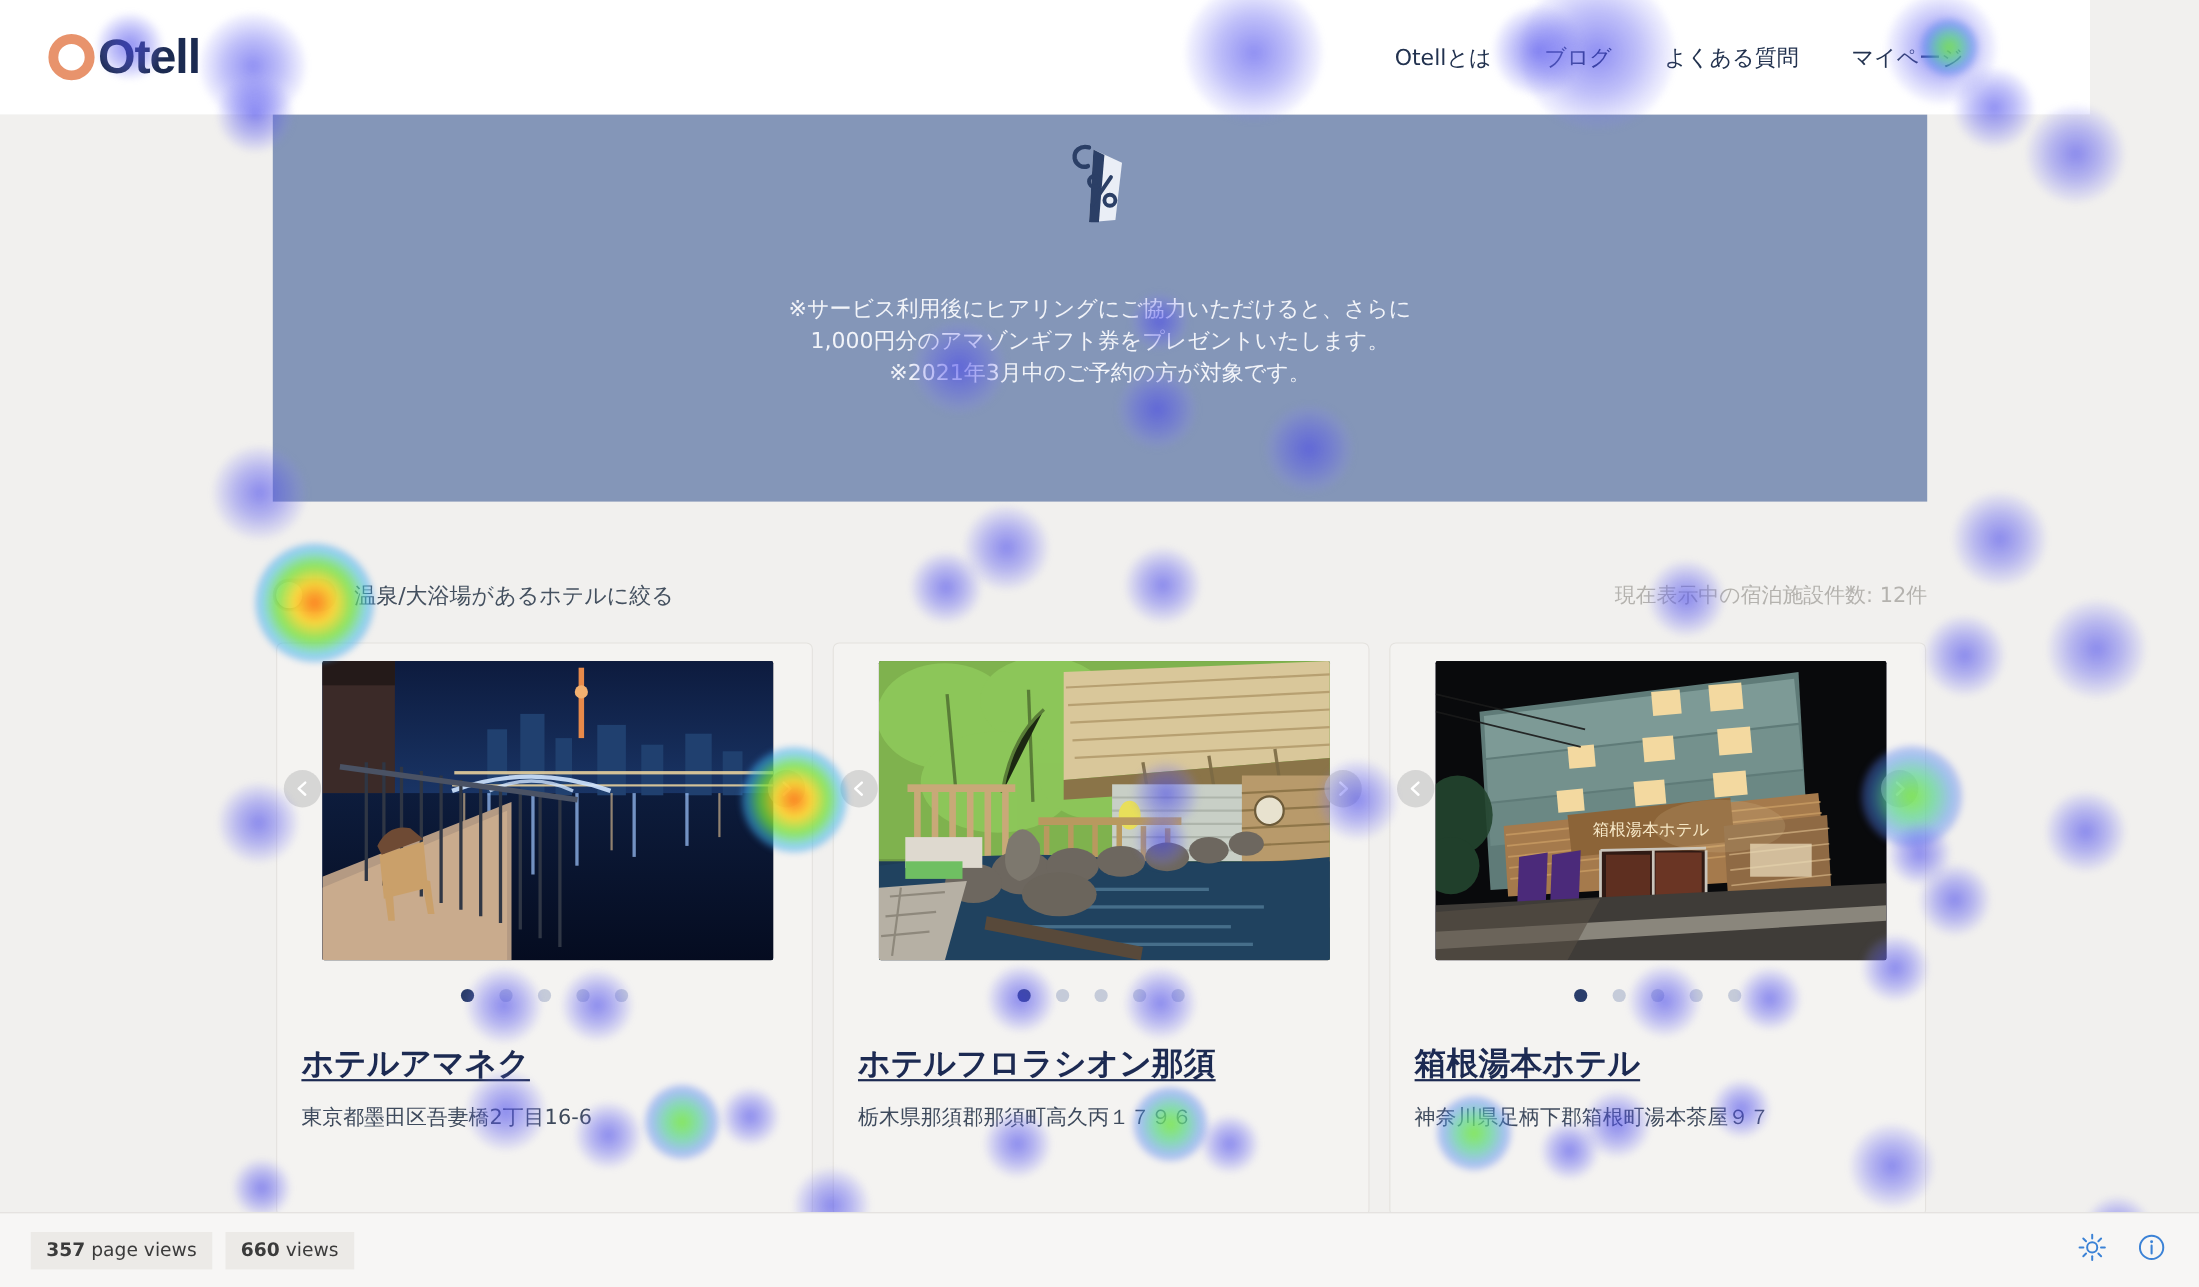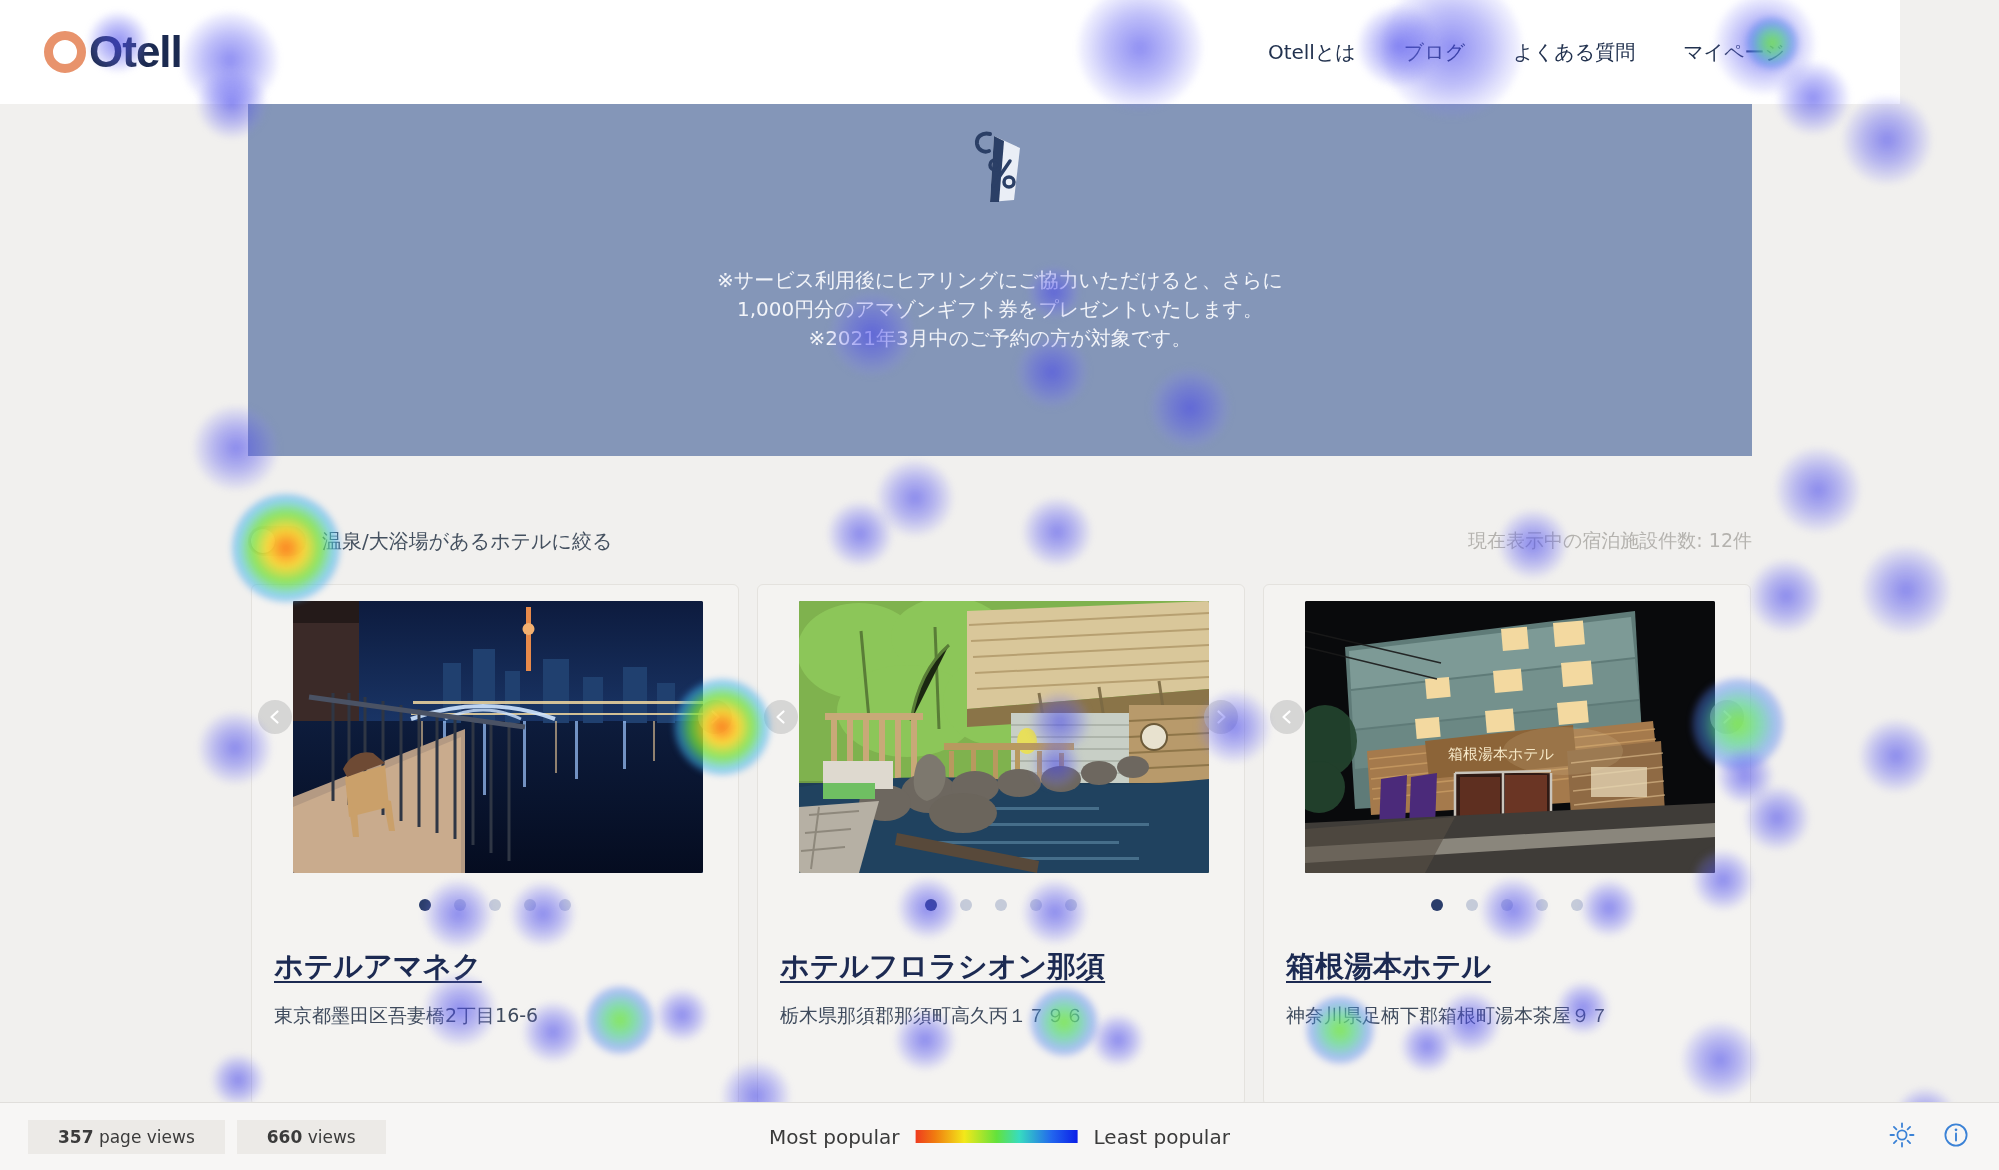--- a/index.html
+++ b/index.html
@@ -141,21 +141,21 @@
   .bottom-bar {
     position: absolute; left: 0; bottom: 0;
     width: 1999px; height: 68px;
     background: #f7f6f5;
     border-top: 1px solid #e0dedb;
     display: flex; align-items: center;
     z-index: 40;
   }
   .stat-chips { display: flex; gap: 12px; margin-left: 28px; }
   .stat-chip {
-    background: #eceae7; padding: 7px 30px;
+    background: #eceae7; padding: 7px 14px;
     font-size: 17px; color: #3b3b3b; white-space: nowrap;
     font-family: "DejaVu Sans", "Liberation Sans", sans-serif;
   }
   .stat-chip b { font-weight: 700; }
   .legend {
     position: absolute; left: 50%; transform: translateX(-50%);
     display: flex; align-items: center; gap: 16px;
   }
   .legend-label { font-size: 20px; color: #3b3b3b; white-space: nowrap;
     font-family: "DejaVu Sans", "Liberation Sans", sans-serif; }
@@ -595,25 +595,20 @@
       <div class="stat-chip">
         <b>357</b>
         <span>page views</span>
       </div>
       <div class="stat-chip">
         <b>660</b>
         <span>views</span>
       </div>
     </div>
 
-    <div class="legend">
-      <span class="legend-label">Most popular</span>
-      <span class="legend-gradient"></span>
-      <span class="legend-label">Least popular</span>
-    </div>
 
     <div class="toolbar-icons">
       <span>
         <svg viewBox="0 0 26 26" xmlns="http://www.w3.org/2000/svg">
           <circle cx="13" cy="13" r="4.6" fill="none" stroke="#3b82d6" stroke-width="1.8"></circle>
           <g stroke="#3b82d6" stroke-width="1.8" stroke-linecap="round">
             <path d="M13 1.5 L13 5"></path>
               <path d="M13 21 L13 24.5"></path>
             <path d="M1.5 13 L5 13"></path>
               <path d="M21 13 L24.5 13"></path>

